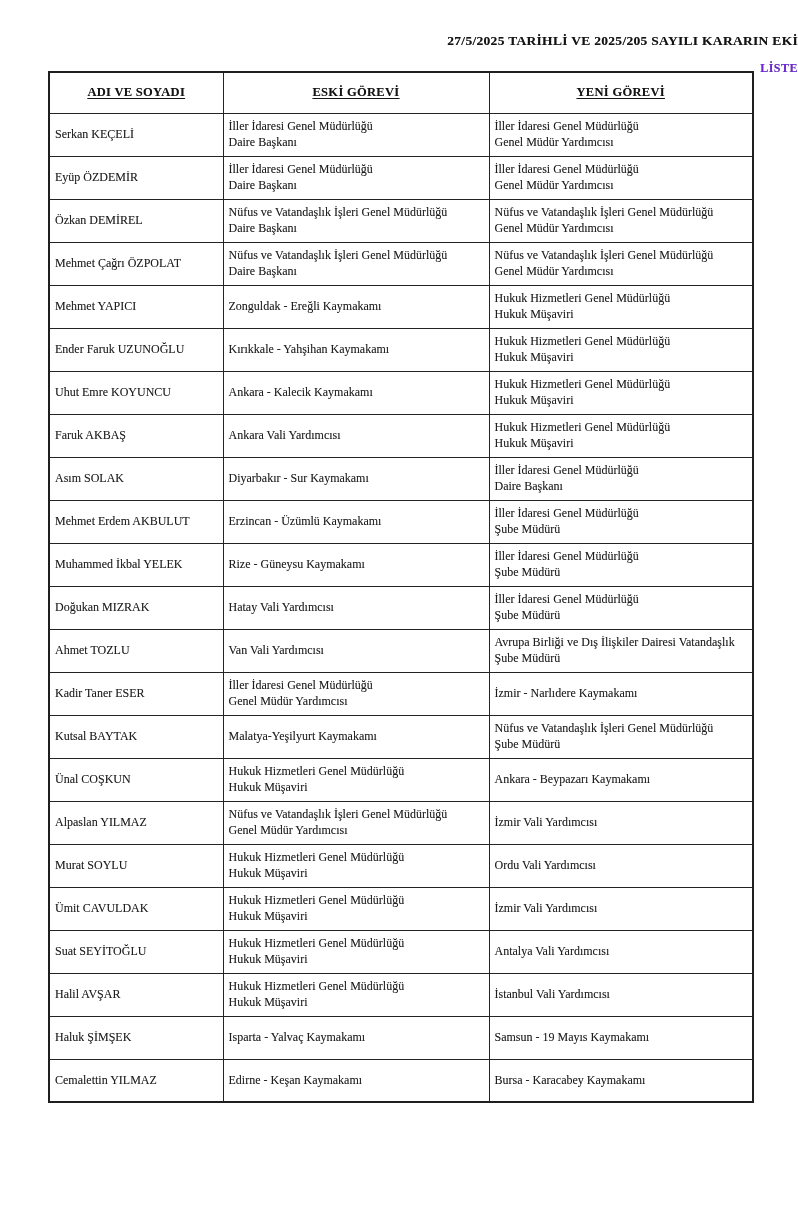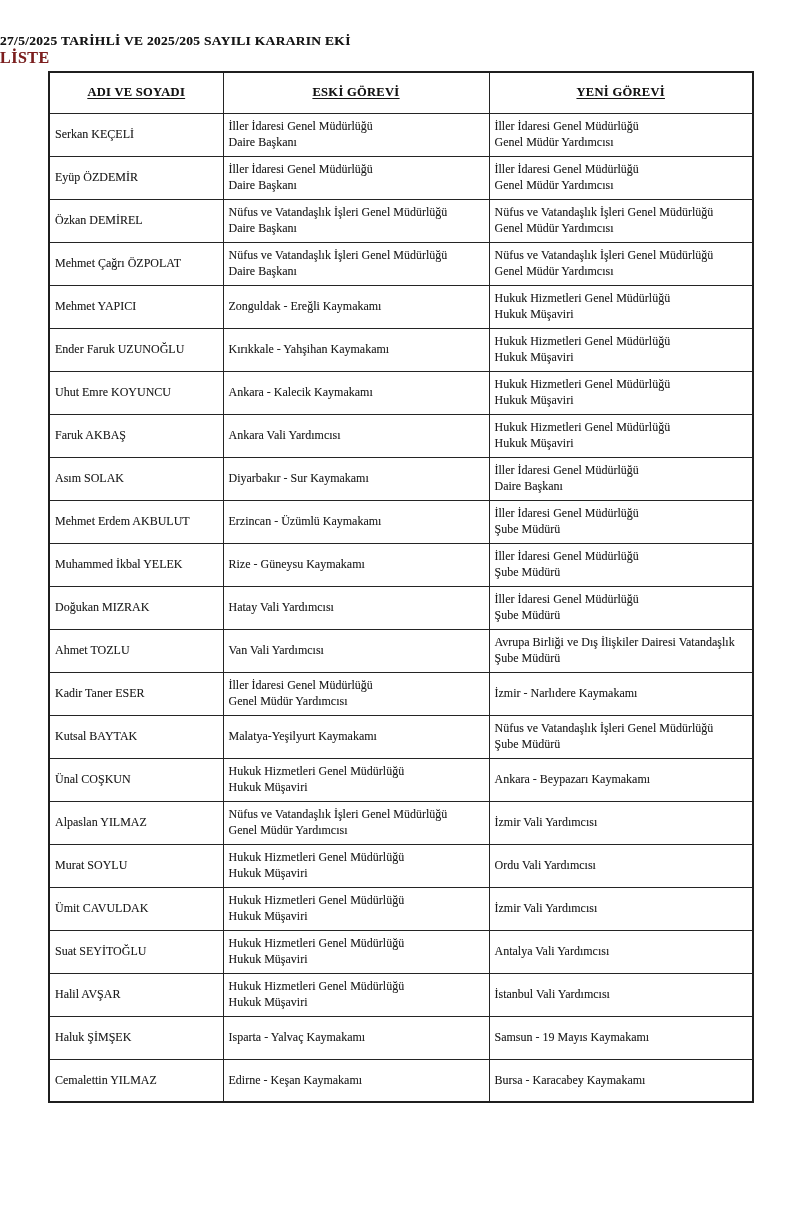--- a/index.html
+++ b/index.html
@@ -15,35 +15,35 @@
   .page {
     position: absolute;
     inset: 0;
     background: #ffffff;
   }
   .title-block {
     position: absolute;
     top: 33px;
     left: 0;
     width: 100%;
-    text-align: left;
+    text-align: right;
   }
   .doc-title {
     font-size: 13.5px;
     font-weight: bold;
     letter-spacing: 0.3px;
     color: #141414;
     text-shadow: 0 0 0.5px rgba(20,20,20,0.45);
   }
   .doc-subtitle {
-    font-size: 16px;
+    font-size: 12px;
     font-weight: bold;
     letter-spacing: 0.5px;
-    margin-top: 0;
-    color: #7f1d1d;
+    margin-top: 12px;
+    color: #6d28d9;
     text-shadow: 0 0 0.5px rgba(20,20,20,0.45);
   }
   table.appointments {
     position: absolute;
     left: 48px;
     top: 71px;
     width: 704px;
     border-collapse: collapse;
     table-layout: fixed;
     border: 2.5px solid #1f1f1f;

